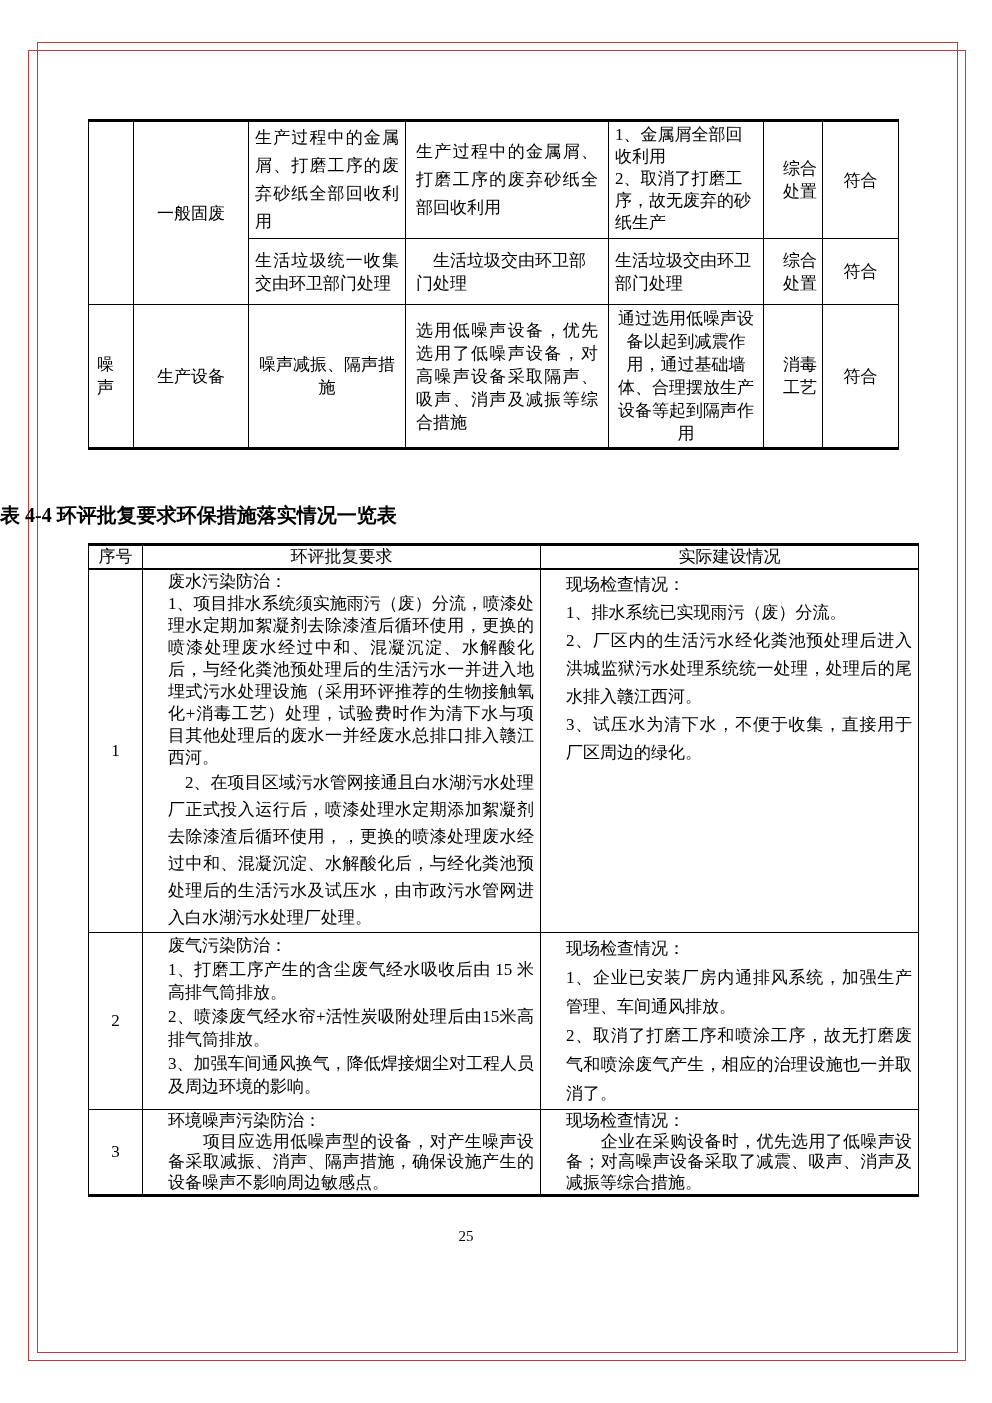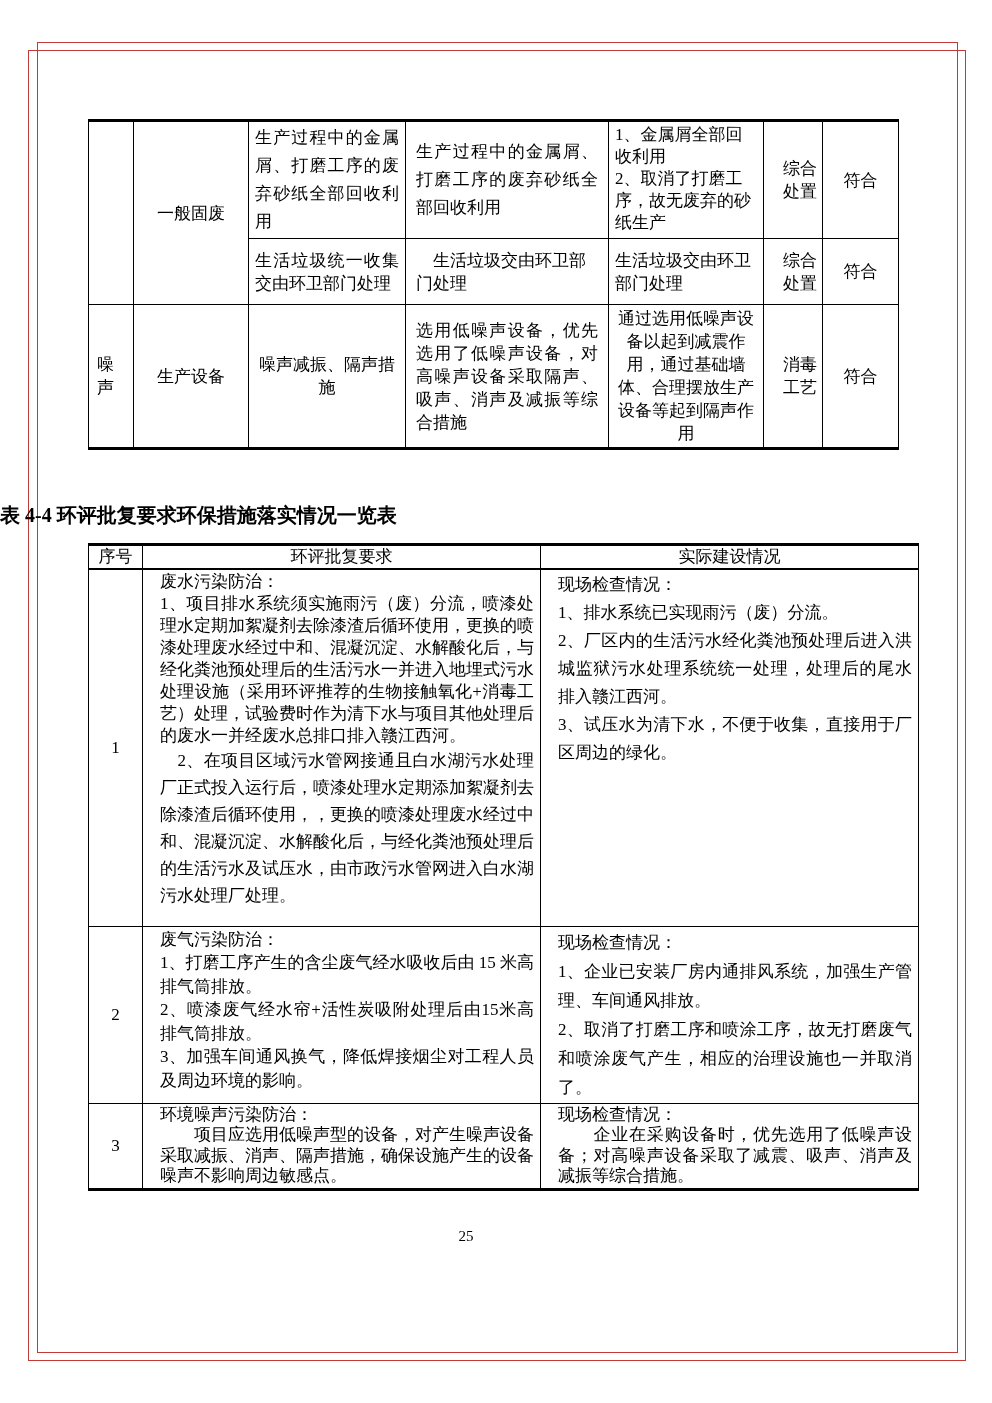--- a/index.html
+++ b/index.html
@@ -47,21 +47,21 @@
     font-size:17px;
     border-top:3px solid #000;border-bottom:3px solid #000;
   }
   .t2 th,.t2 td{border:1px solid #000;overflow:hidden;}
   .t2 tr.hdr{height:22px;}
   .t2 tr.hdr th{font-weight:normal;text-align:center;padding:0;border-bottom:2px solid #000;line-height:22px;}
   .t2 tr.br1{height:357px;}
   .t2 tr.br2{height:164px;}
   .t2 tr.br3{height:83px;}
   .t2 td.no{text-align:center;vertical-align:middle;}
-  .t2 td.req,.t2 td.act{vertical-align:top;padding:1px 6px 1px 17px;}
+  .t2 td.req,.t2 td.act{vertical-align:top;padding:1px 6px 1px 25px;}
   .p1{white-space:pre-line;text-align:justify;line-height:22px;}
   .p2{white-space:pre-line;text-align:justify;line-height:27px;}
   .act1{white-space:pre-line;text-align:justify;line-height:28px;}
   .req2{white-space:pre-line;text-align:justify;line-height:23.5px;}
   .act2{white-space:pre-line;text-align:justify;line-height:29px;}
   .r3t{white-space:pre-line;text-align:justify;line-height:20.5px;}
 
   .pagenum{position:absolute;top:1228px;left:0;width:932px;text-align:center;font-size:15px;}
 </style>
 </head>

